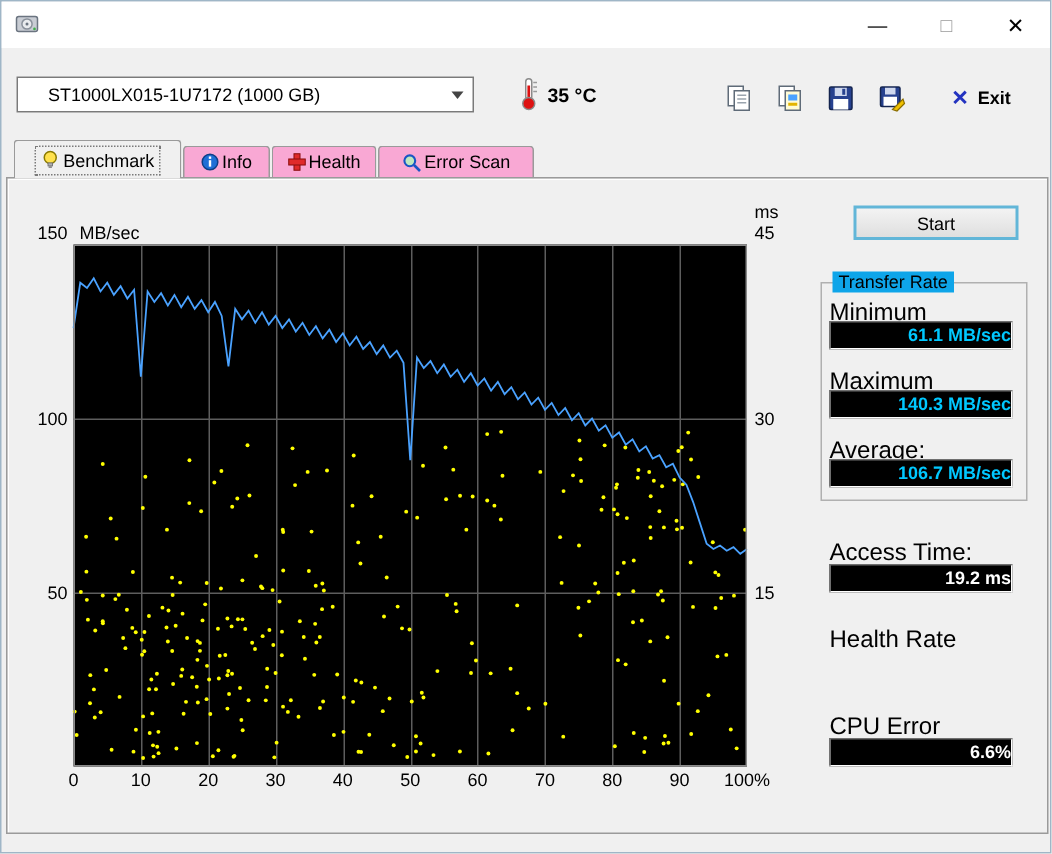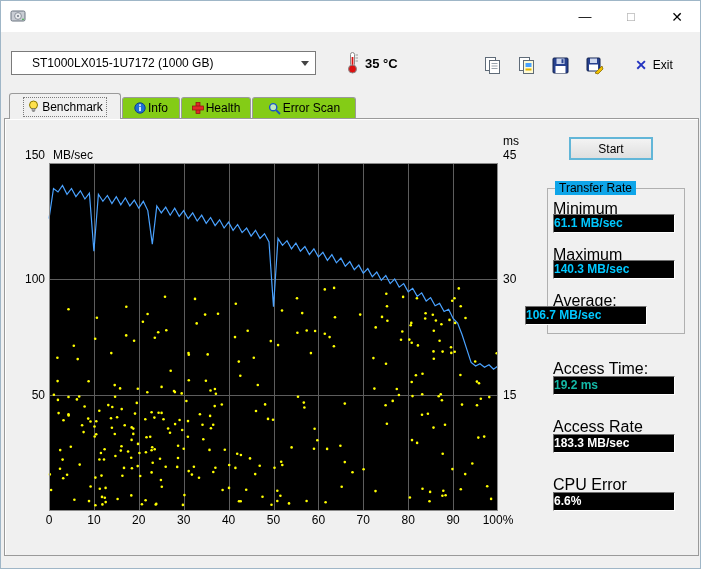--- a/index.html
+++ b/index.html
@@ -19,45 +19,45 @@
   
   .combo{position:absolute;left:10px;top:50px;width:305px;height:24px;background:#fff;border:1px solid #7a7a7a;display:flex;align-items:center}
   .combo .val{flex:1;padding-left:20px;font-size:12px;color:#000;white-space:nowrap;overflow:hidden}
   .combo .arrowzone{width:20px;height:100%;display:flex;align-items:center;justify-content:center}
   .combo .arrow{width:0;height:0;border-left:4px solid transparent;border-right:4px solid transparent;border-top:5px solid #444}
   .thermo{position:absolute;left:344px;top:50px}
   .temp{position:absolute;left:364px;top:55px;font-size:13px;font-weight:bold;color:#000}
   .tbtn{position:absolute;top:51px;width:30px;height:26px;display:flex;align-items:center;justify-content:center;background:transparent;border:none;cursor:default}
   .exitbtn{position:absolute;left:616px;top:51px;width:74px;height:26px;display:flex;align-items:center;justify-content:center;gap:6px;background:transparent;border:none;cursor:default}
   .exitbtn .x{color:#2333c0;font-weight:900;font-size:14px}
-  .exitbtn .xl{font-size:12px;font-weight:normal;color:#000}
+  .exitbtn .xl{font-size:12px;font-weight:bold;color:#000}
 
   
-  .tab{position:absolute;display:flex;align-items:center;justify-content:center;border:1px solid #9a9a9a;border-bottom:none;border-radius:3px 3px 0 0;font-size:12px;background:#84cc16;cursor:default}
+  .tab{position:absolute;display:flex;align-items:center;justify-content:center;border:1px solid #9a9a9a;border-bottom:none;border-radius:3px 3px 0 0;font-size:12px;background:#f9a8d4;cursor:default}
   .tab-inner{display:flex;align-items:center;gap:2px;padding:2px 3px}
   .tab.active{background:#f0f0f0;z-index:3}
   .tab.active .tab-inner{outline:1px dotted #7a7a7a}
   .tab-bm{left:8px;top:92px;width:112px;height:26px}
   .tab-info{left:121px;top:96px;width:58px;height:21px}
   .tab-health{left:180px;top:96px;width:70px;height:21px}
   .tab-es{left:251px;top:96px;width:104px;height:21px}
 
   
   .tabpage{position:absolute;left:3px;top:117px;width:695px;height:438px;background:#f0f0f0;border:1px solid #9a9a9a;box-shadow:inset 1px 1px 0 #ffffff;z-index:1}
   #chart-svg{position:absolute;left:0;top:118px;z-index:2}
 
   
   .rp{z-index:4}
-  .startbtn{position:absolute;left:568px;top:136px;width:84px;height:23px;background:linear-gradient(#f3f3f3,#dfdfdf);border:2px solid #62b6d8;font-size:12px;color:#000;cursor:default;z-index:4}
+  .startbtn{position:absolute;left:568px;top:136px;width:110px;height:23px;background:linear-gradient(#f3f3f3,#dfdfdf);border:2px solid #62b6d8;font-size:12px;color:#000;cursor:default;z-index:4}
   .groupbox{position:absolute;left:546px;top:187px;width:138px;height:146px;border:1px solid #b0b0b0;z-index:4}
   .legend{position:absolute;left:554px;top:180px;background:#0ea5e9;padding:0 4px;font-size:12px;color:#000;z-index:5}
   .lbl{position:absolute;font-size:16px;color:#000;z-index:5}
-  .valbox{position:absolute;width:122px;height:19px;background:#000;border:1px solid;border-color:#6f6f6f #ffffff #ffffff #6f6f6f;text-align:left;font-size:12px;font-weight:bold;line-height:17px;z-index:5}
+  .valbox{position:absolute;width:122px;height:19px;background:#000;border:1px solid;border-color:#6f6f6f #ffffff #ffffff #6f6f6f;text-align:right;font-size:12px;font-weight:bold;line-height:17px;z-index:5}
   .cyan{color:#00c8ff}
-  .yellow{color:#14b8a6}
+  .yellow{color:#ffffff}
   .white{color:#ffffff}
 </style>
 </head>
 <body>
 
 <div class="window">
 
   <div class="titlebar">
     <span class="appicon">
       <svg width="16" height="16" viewBox="0 0 16 16">
@@ -528,24 +528,23 @@
   <div class="groupbox rp"></div>
   <span class="legend rp">Transfer Rate</span>
 
   <span class="lbl" style="left:552px;top:199px">Minimum</span>
   <div class="valbox cyan" style="left:552px;top:213px">61.1 MB/sec</div>
 
   <span class="lbl" style="left:552px;top:245px">Maximum</span>
   <div class="valbox cyan" style="left:552px;top:259px">140.3 MB/sec</div>
 
   <span class="lbl" style="left:552px;top:291px">Average:</span>
-  <div class="valbox cyan" style="left:524px;top:305px">106.7 MB/sec</div>
+  <div class="valbox cyan" style="left:552px;top:305px">106.7 MB/sec</div>
 
   <span class="lbl" style="left:552px;top:359px">Access Time:</span>
   <div class="valbox yellow" style="left:552px;top:375px">19.2 ms</div>
 
-  <span class="lbl" style="left:552px;top:417px">Access Rate</span>
-  <div class="valbox white" style="left:552px;top:433px">183.3 MB/sec</div>
+  <span class="lbl" style="left:552px;top:417px">Health Rate</span>
 
   <span class="lbl" style="left:552px;top:475px">CPU Error</span>
   <div class="valbox white" style="left:552px;top:491px">6.6%</div>
 
 </div>
 
 </body></html>

